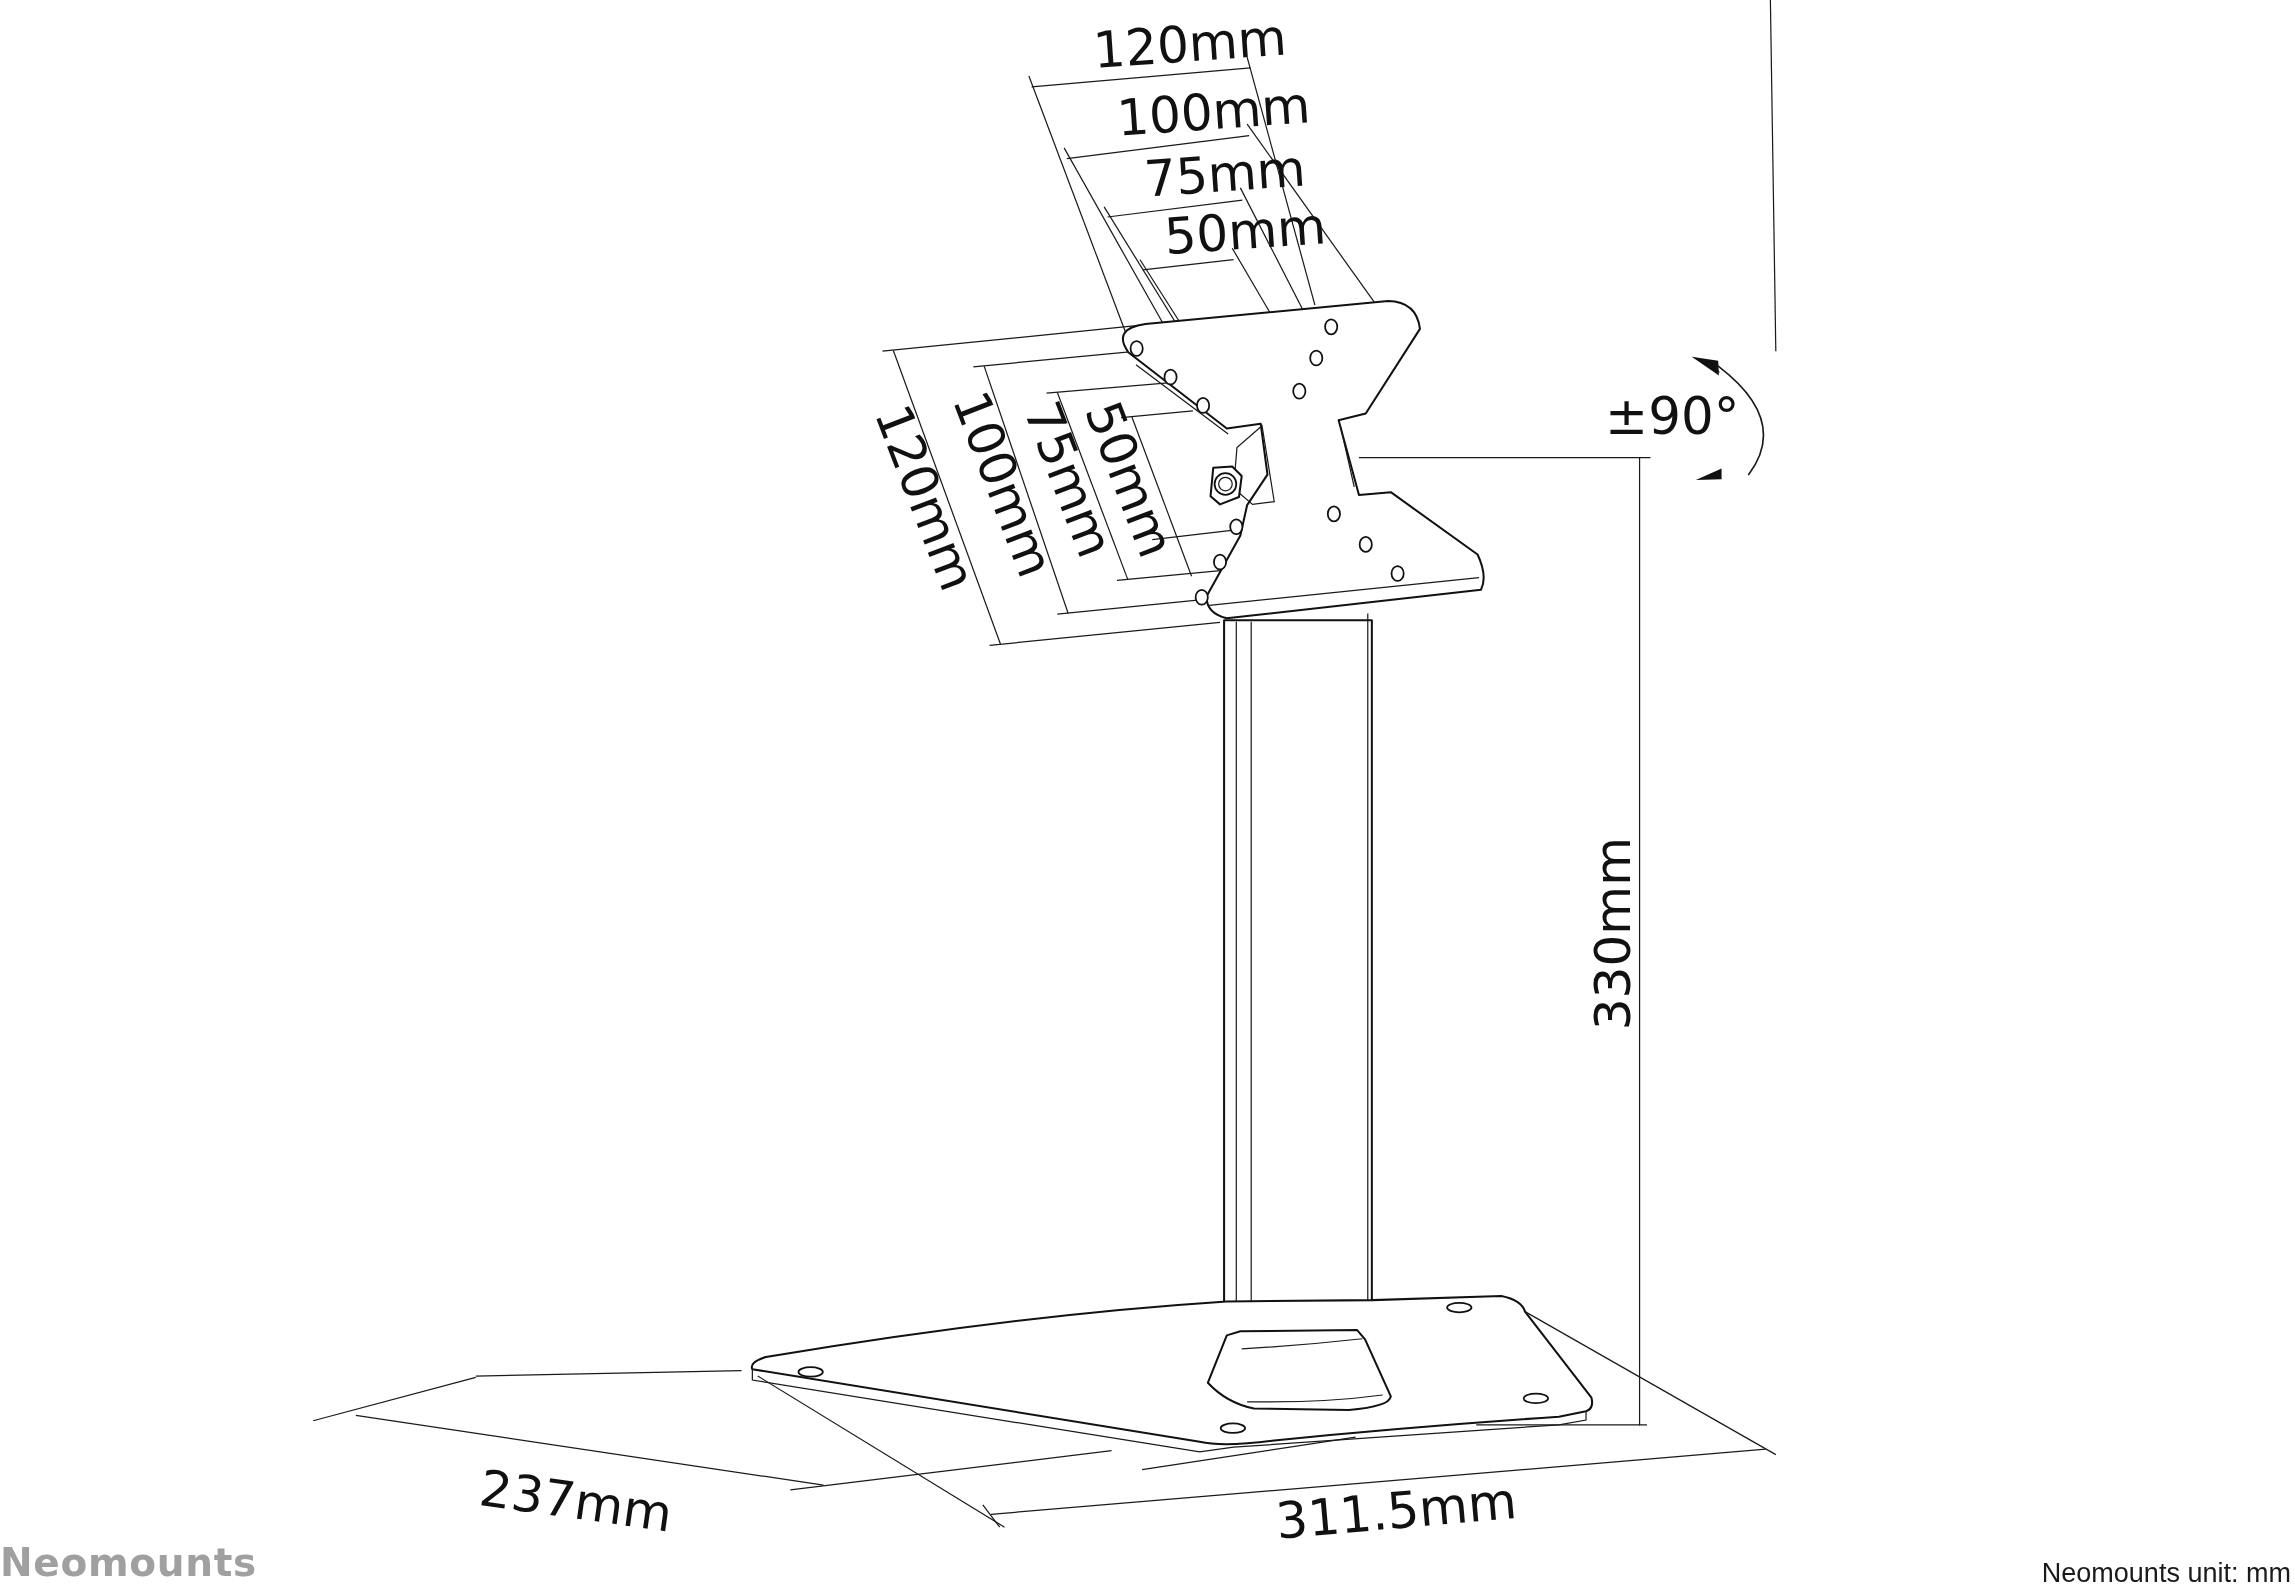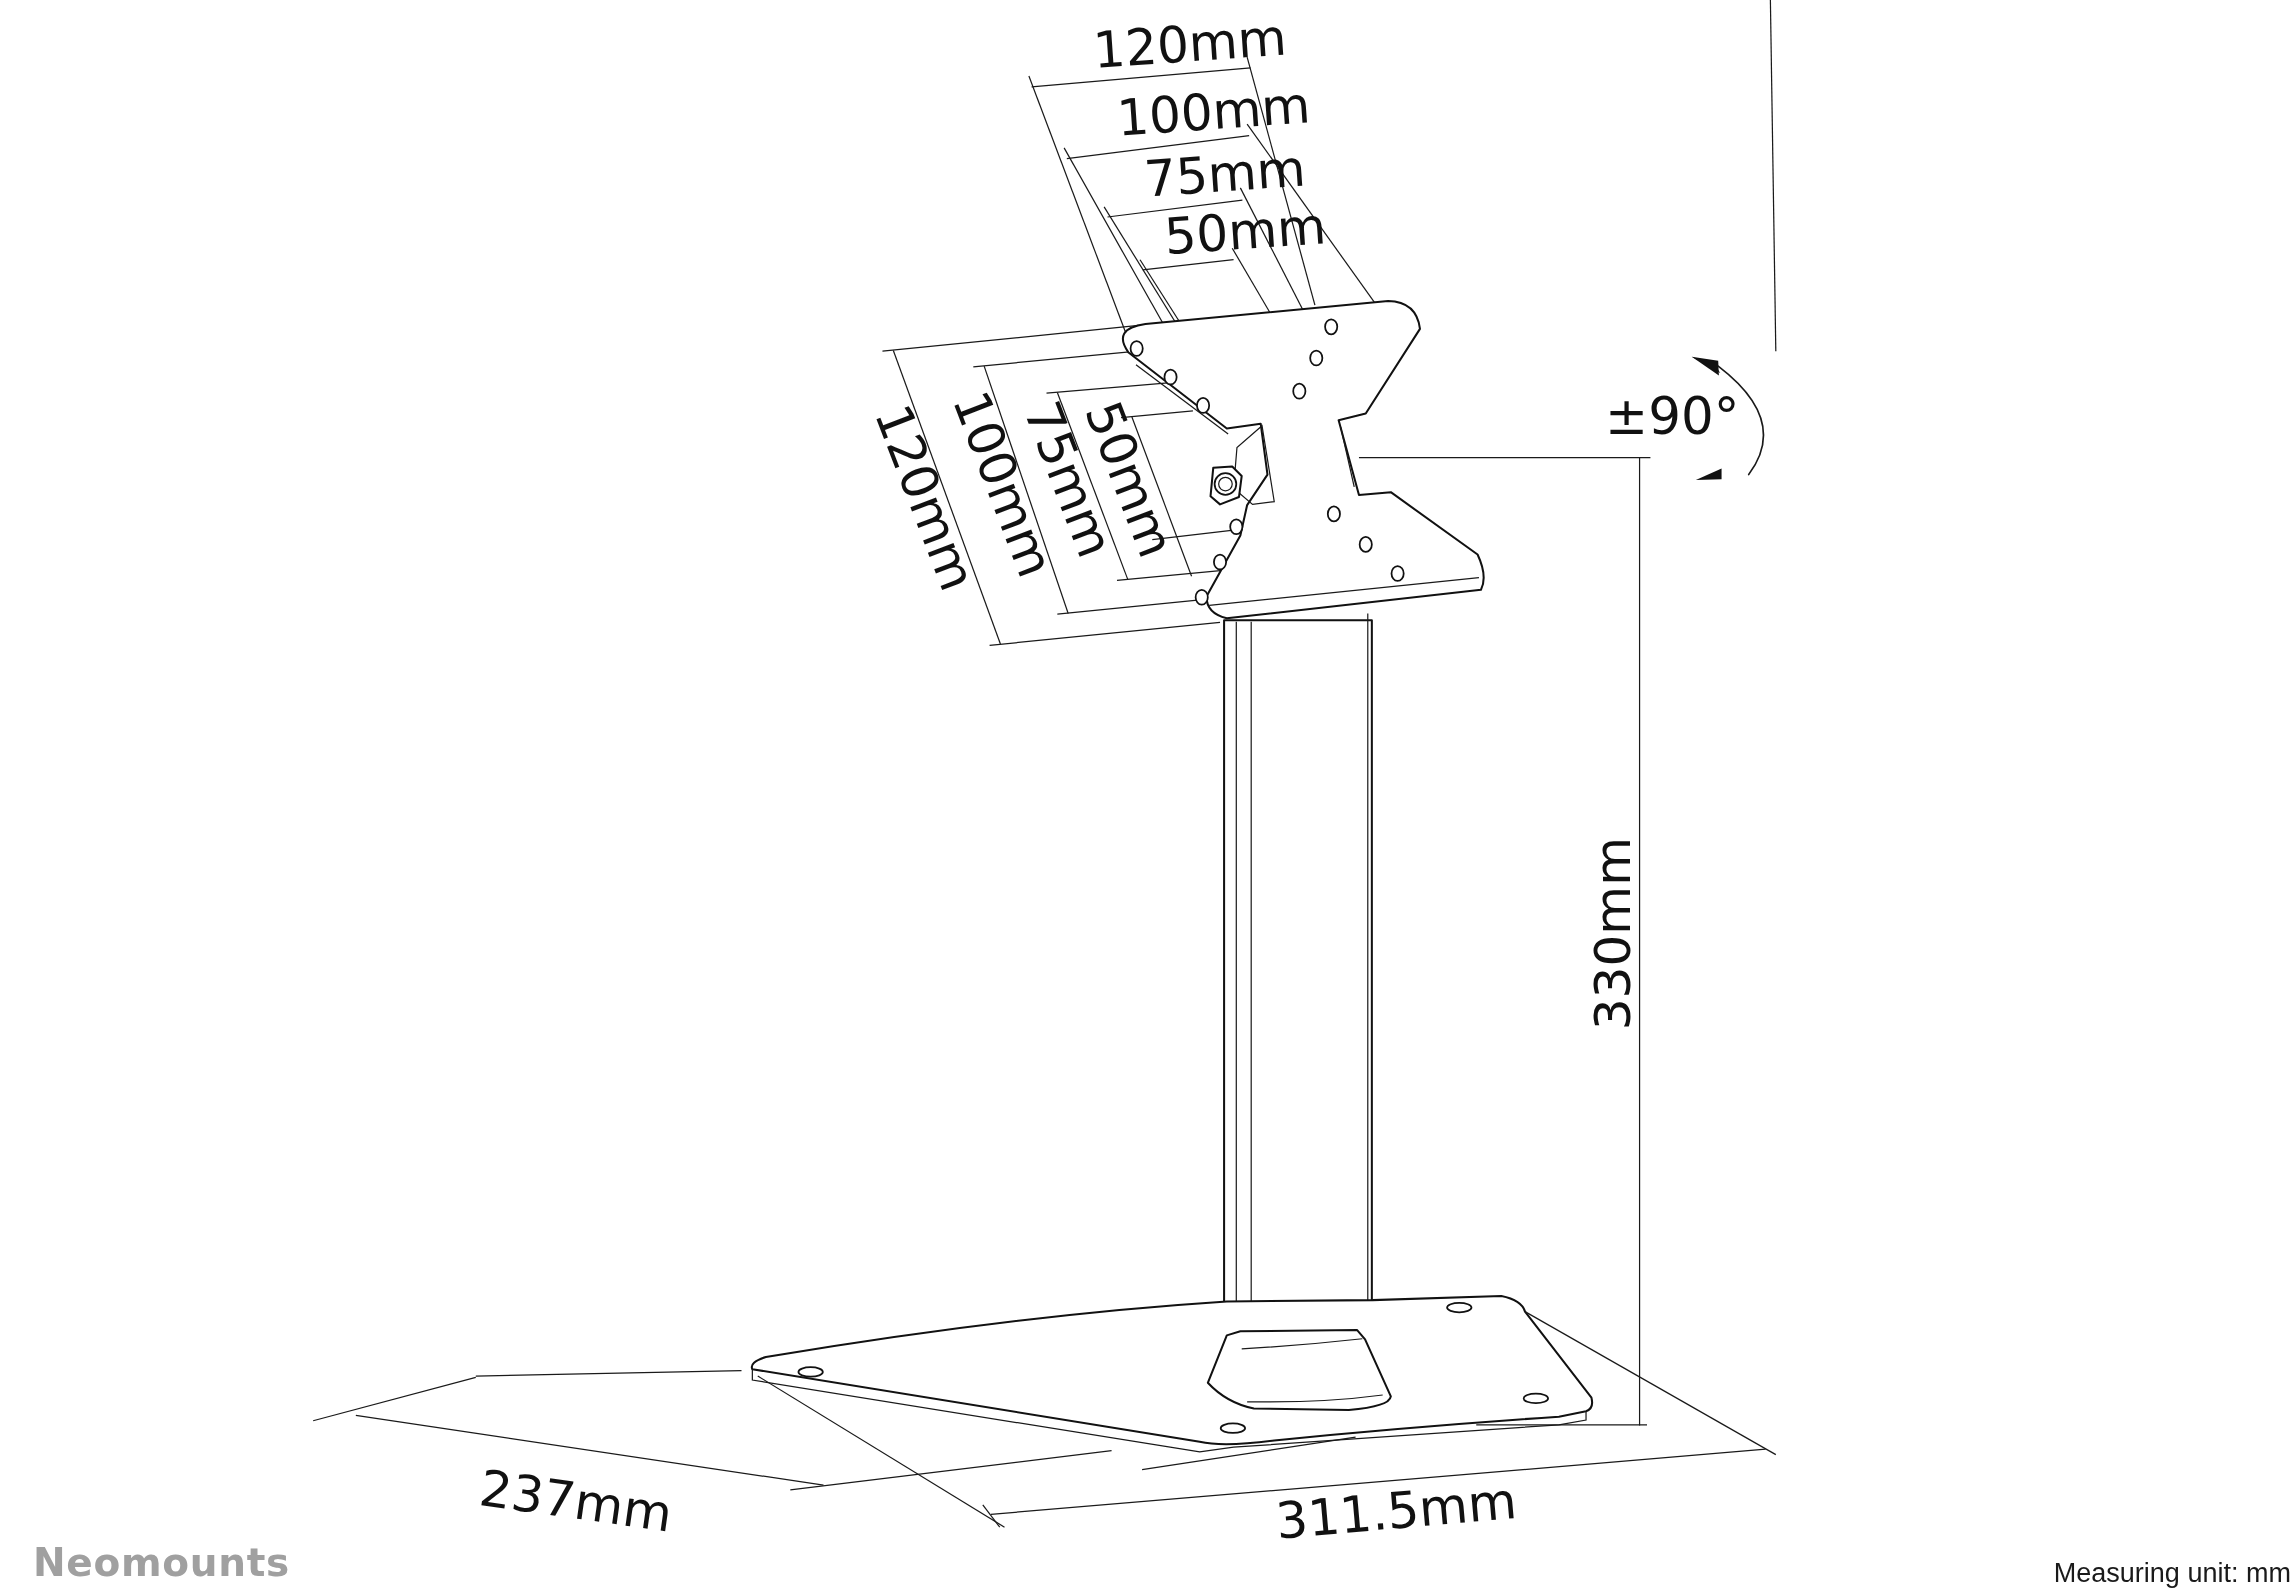--- a/index.html
+++ b/index.html
@@ -4,21 +4,21 @@
 <style>
   html, body { margin:0; padding:0; background:#ffffff; }
   body { width:2295px; height:1591px; position:relative; overflow:hidden; }
   #canvas { position:absolute; left:0; top:0; width:2295px; height:1591px; }
   .ln { stroke:#1a1a1a; stroke-width:2.4; fill:none; stroke-linecap:round; stroke-linejoin:round; }
   .ln-thin { stroke:#1a1a1a; stroke-width:1.8; fill:none; }
   .part { fill:#ffffff; stroke:#111; stroke-width:3; stroke-linejoin:round; }
   .hole { fill:#fff; stroke:#111; stroke-width:2.6; }
   .dim { font-family:"DejaVu Sans", sans-serif; font-size:74px; fill:#111; }
   .brand { position:absolute; left:0; top:1540px; font-family:"DejaVu Sans", sans-serif; font-weight:bold;
-           font-size:39px; color:#a0a0a0; letter-spacing:0.7px;margin-left:33px; }
+           font-size:39px; color:#a0a0a0; letter-spacing:0.7px; }
   .unit { position:absolute; right:4.1px; top:1558px; font-family:"Liberation Sans", sans-serif;
           font-size:27px; color:#1a1a1a; }
 </style>
 </head>
 <body>
 
 <svg id="canvas" viewBox="0 0 3386 2347" xmlns="http://www.w3.org/2000/svg">
 
   <g>
 
@@ -173,14 +173,14 @@
   <g>
     <line class="ln-thin" x1="1462" y1="2234" x2="2605" y2="2138"></line>
     <line class="ln-thin" x1="1450" y1="2220" x2="1475" y2="2253"></line>
     <line class="ln-thin" x1="2250" y1="1935" x2="2620" y2="2146"></line>
     <line class="ln-thin" x1="1685" y1="2168" x2="2000" y2="2120"></line>
     <text class="dim" x="1885" y="2270" transform="rotate(-5 1885 2270)">311.5mm</text>
   </g>
 </svg>
 
 <div class="brand">Neomounts</div>
-<div class="unit">Measuring unit: mm</div>
+<div class="unit">Neomounts unit: mm</div>
 
 
 </body></html>

